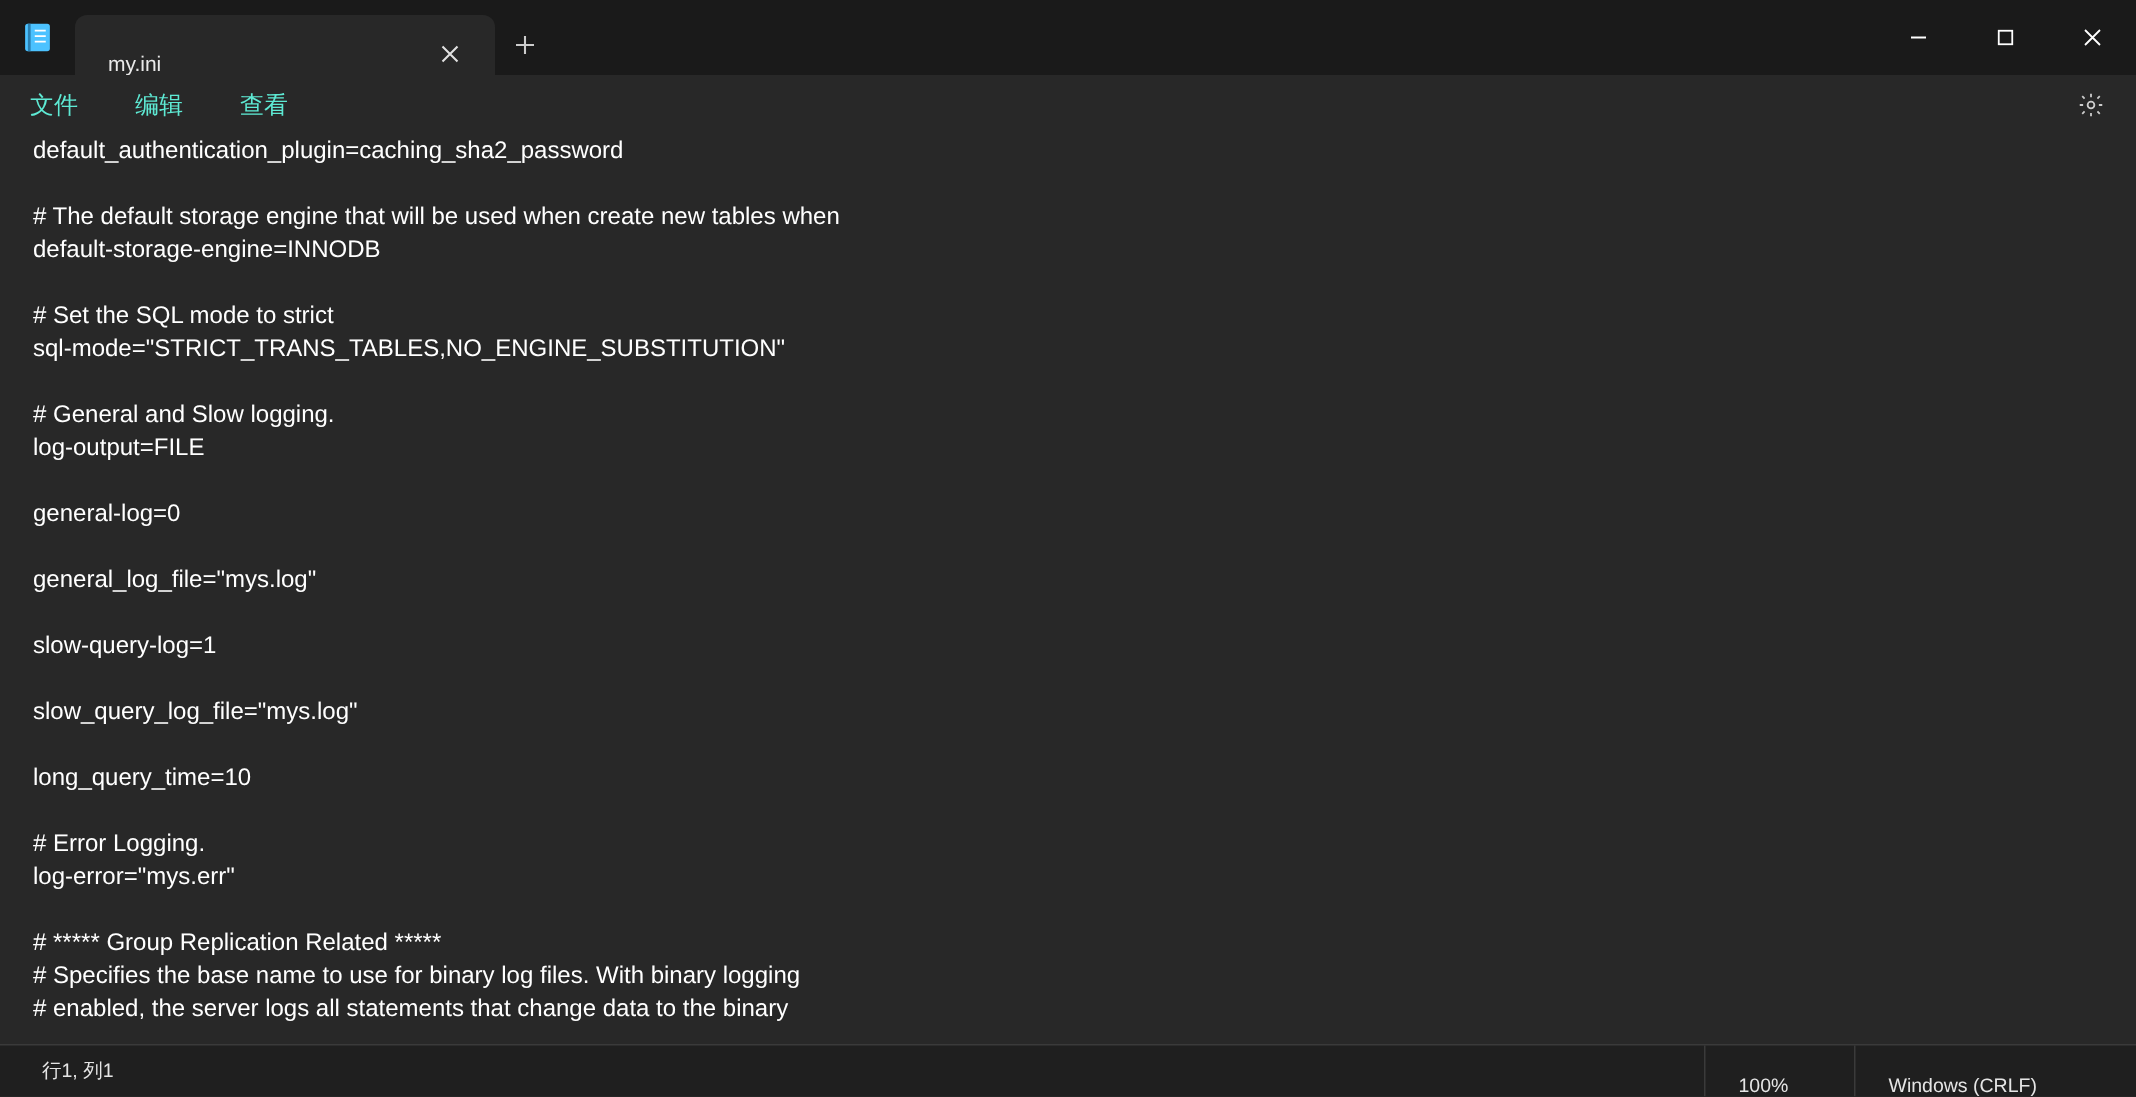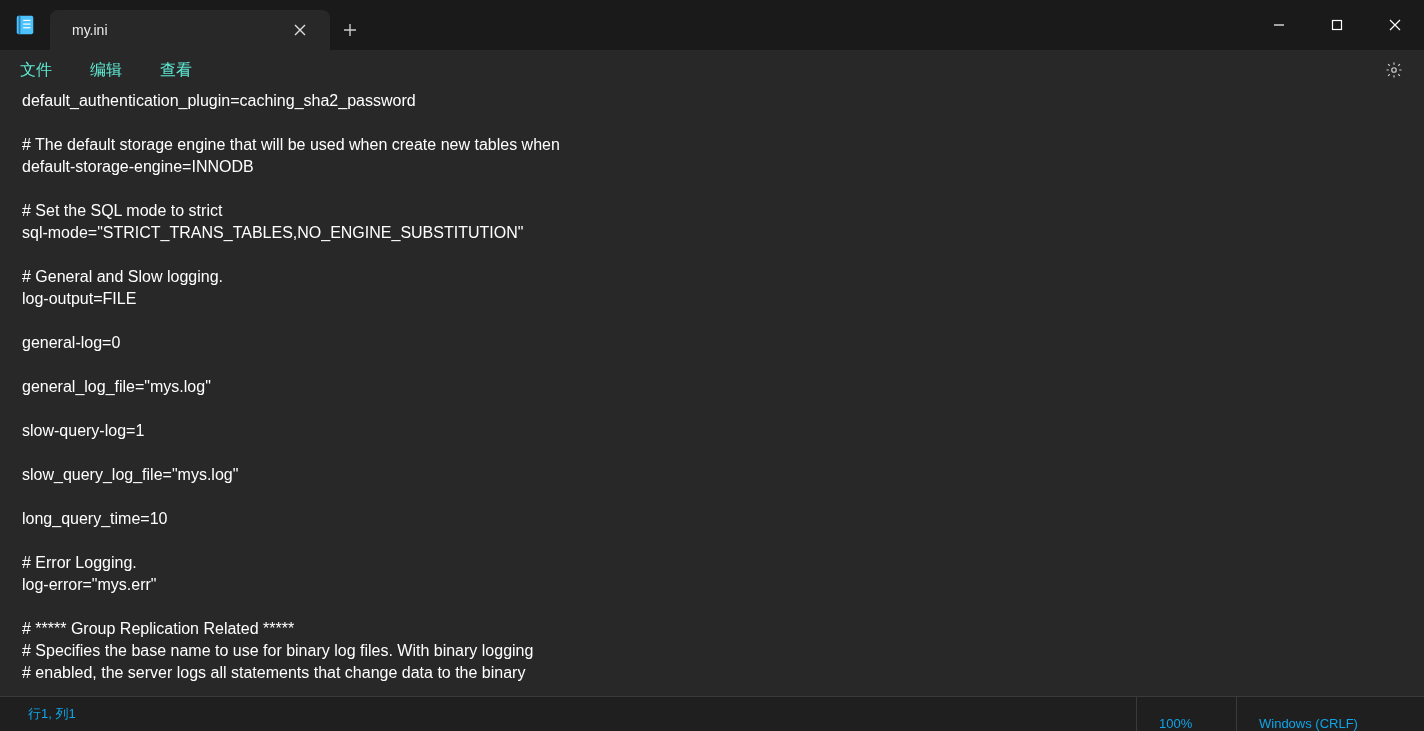--- a/index.html
+++ b/index.html
@@ -23,21 +23,21 @@
   width: 50px;
   display: flex;
   align-items: center;
   justify-content: center;
 }
 .app-icon svg { width: 22px; height: 22px; }
 .tab {
   background: #282828;
   border-radius: 8px 8px 0 0;
   display: flex;
-  align-items: center;
+  align-items: flex-end;
   padding: 0 16px 0 22px;
   min-width: 280px;
   margin-top: 10px;
 }
 .tab-title { font-size: 14px; color: #eaeaea; flex: 1; }
 .tab-close {
   width: 28px; height: 28px;
   display: flex; align-items: center; justify-content: center;
   color: #e0e0e0; font-size: 14px; cursor: pointer;
   border-radius: 4px;
@@ -99,21 +99,21 @@
   white-space: pre;
 }
 .status-bar {
   height: 35px;
   background: #1f1f1f;
   border-top: 1px solid #3a3a3a;
   display: flex;
   align-items: center;
   padding: 0 8px;
   font-size: 13px;
-  color: #0ea5e9;
+  color: #e5e5e5;
 }
 .status-left { padding-left: 20px; }
 .status-spacer { flex: 1; }
 .status-cell {
   padding: 0 22px;
   height: 100%;
   display: flex;
   align-items: flex-end;
   border-left: 1px solid #3a3a3a;
   cursor: pointer;

